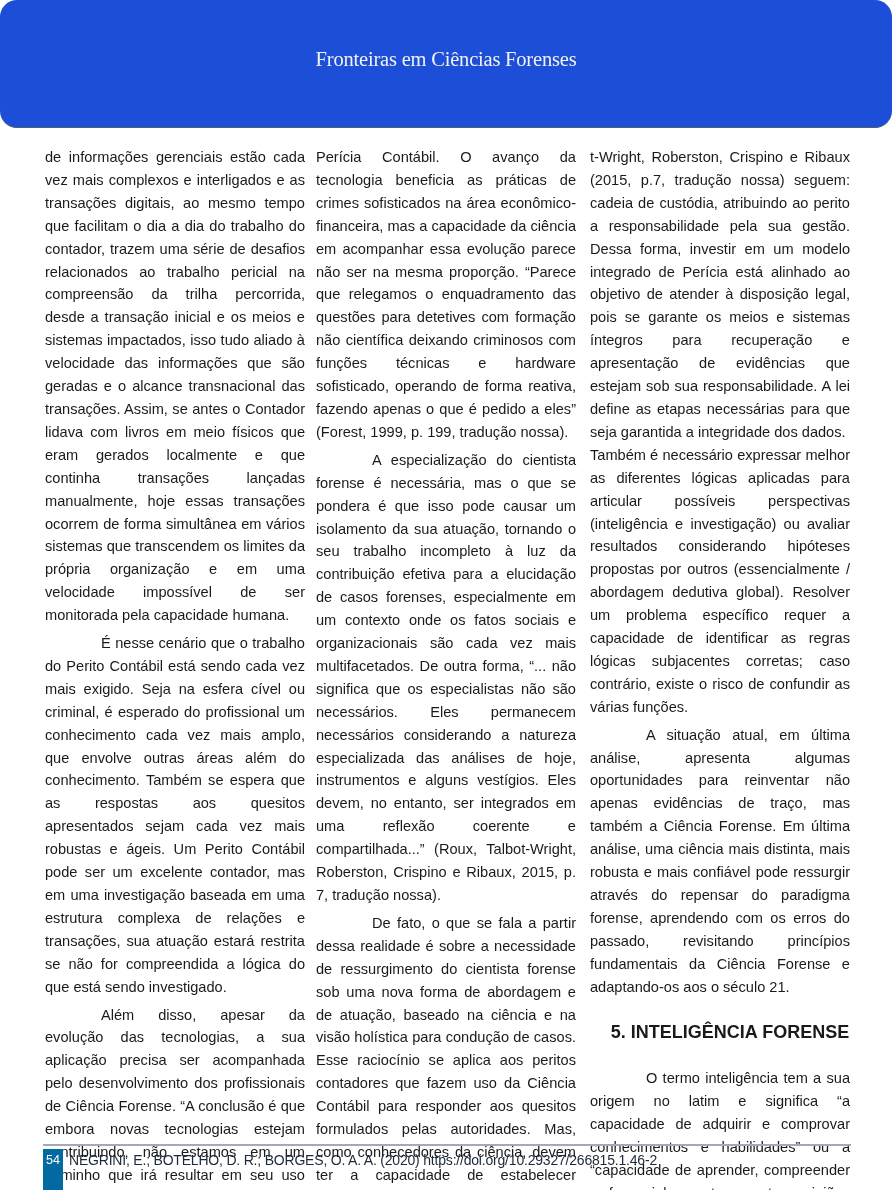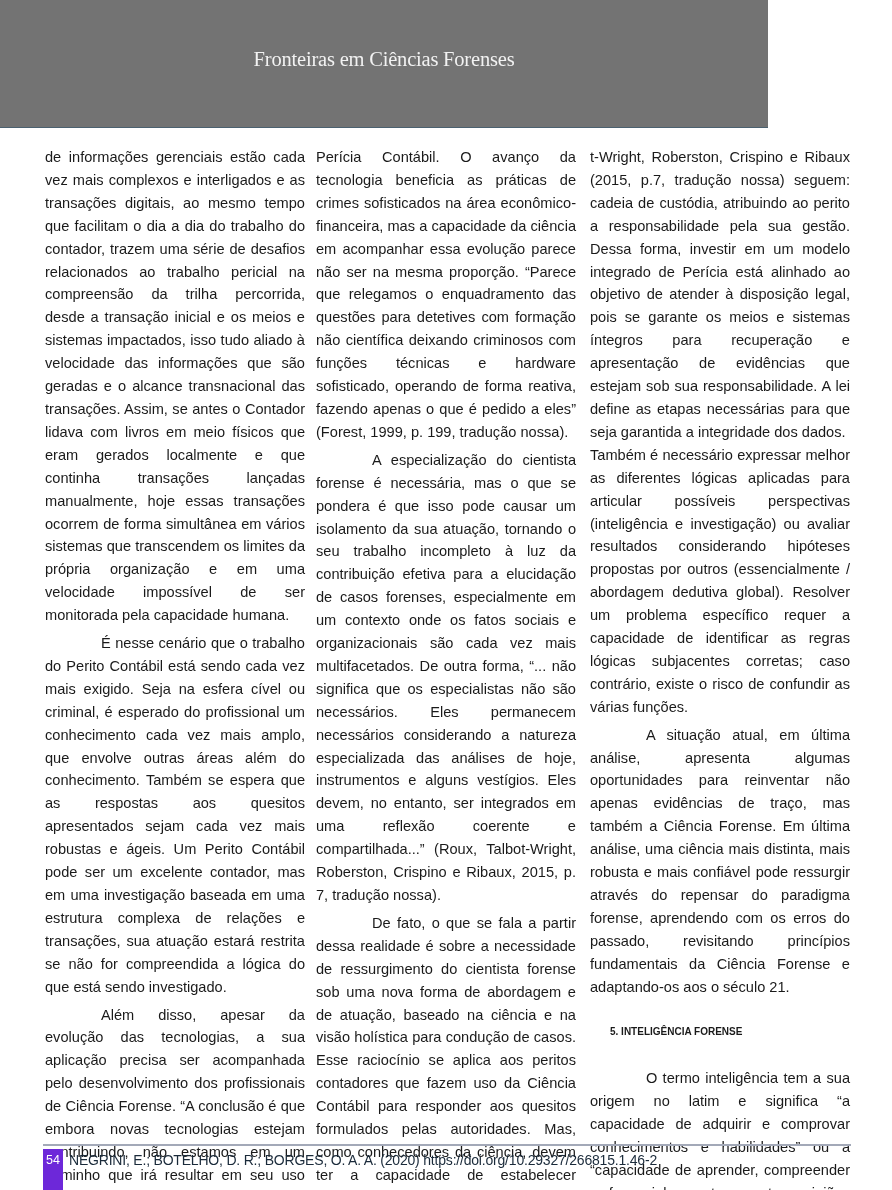--- a/index.html
+++ b/index.html
@@ -2,52 +2,53 @@
 <html><head>
 <meta charset="utf-8">
 <style>
   html, body { margin: 0; padding: 0; }
   body {
     width: 892px; height: 1190px; position: relative; overflow: hidden;
     background: #ffffff; color: #1a1a1a;
     font-family: "Liberation Sans", "DejaVu Sans", sans-serif;
   }
   .header {
-    position: absolute; left: 0; top: 0; width: 768px; height: 127px;
-    background: #737373;
+    position: absolute; left: 0; top: 0; width: 892px; height: 127px;
+    background: #1d4ed8;
     border-bottom: 1px solid #4b6170;
+    border-radius: 17px;
   }
   .journal-title {
     position: absolute; left: 0; right: 0; top: 48px;
     text-align: center; color: #f2f2f2;
     font-family: "Liberation Serif", "DejaVu Serif", serif;
     font-size: 20.5px; letter-spacing: -0.2px;
   }
   .col {
     position: absolute; top: 146px; width: 260px;
     font-size: 14.6px; line-height: 22.9px;
     text-align: justify; hyphens: manual;
   }
   .col1 { left: 45px; }
   .col2 { left: 316px; }
   .col3 { left: 590px; }
   .col p { margin: 0; }
   .col p.indent { text-indent: 56px; }
   .col p.gap { margin-top: 5px; }
   .section-heading {
-    font-weight: bold; text-align: left; margin: 22.9px 0 22.9px 0;
-    font-size: 10px; padding-left: 20px;
+    font-weight: bold; text-align: center; margin: 22.9px 0 22.9px 0;
+    font-size: 18px; padding-left: 20px;
   }
   .footer-rule {
     position: absolute; left: 43px; top: 1144px; width: 808px; height: 2px;
     background: #a3a9b8;
   }
   .page-box {
     position: absolute; left: 43px; top: 1149px; width: 20px; height: 41px;
-    background: #6d28d9; color: #ffffff;
+    background: #0369a1; color: #ffffff;
     font-size: 12.5px; text-align: center; line-height: 22px;
   }
   .footer-citation {
     position: absolute; left: 69px; top: 1152px;
     font-size: 14px; color: #1a2a3a; letter-spacing: -0.2px;
   }
 </style>
 </head>
 <body>
 

